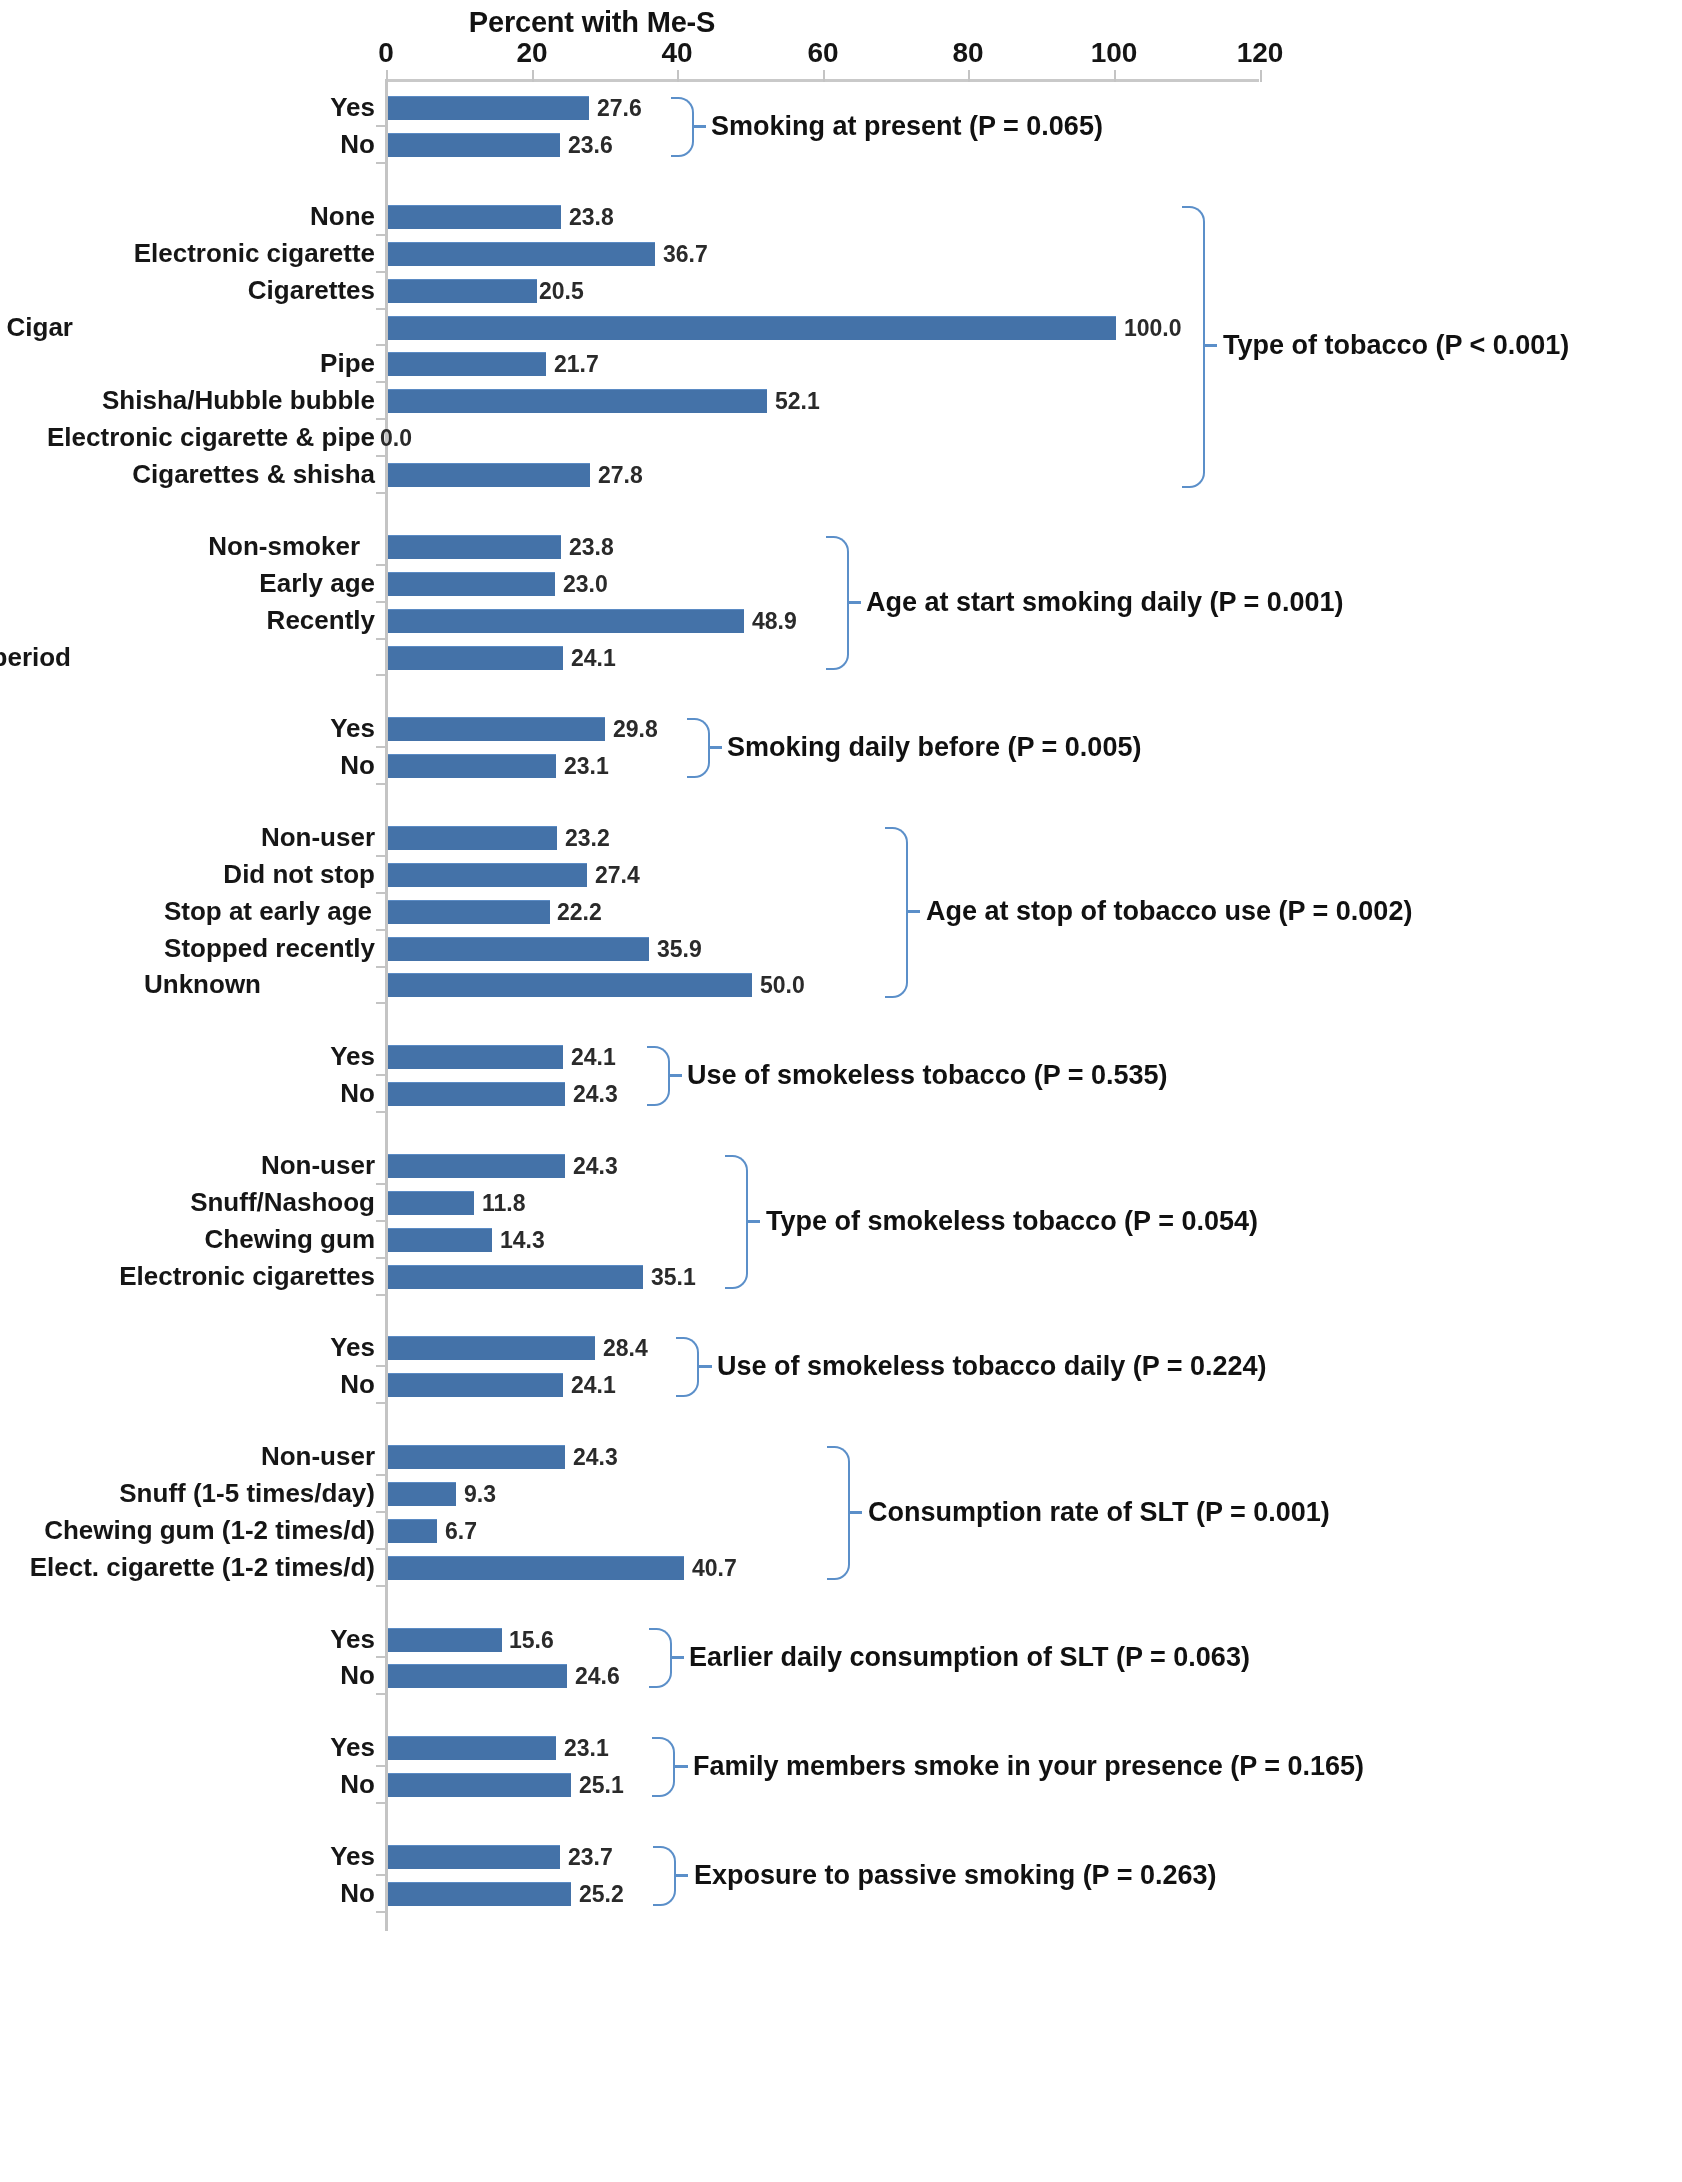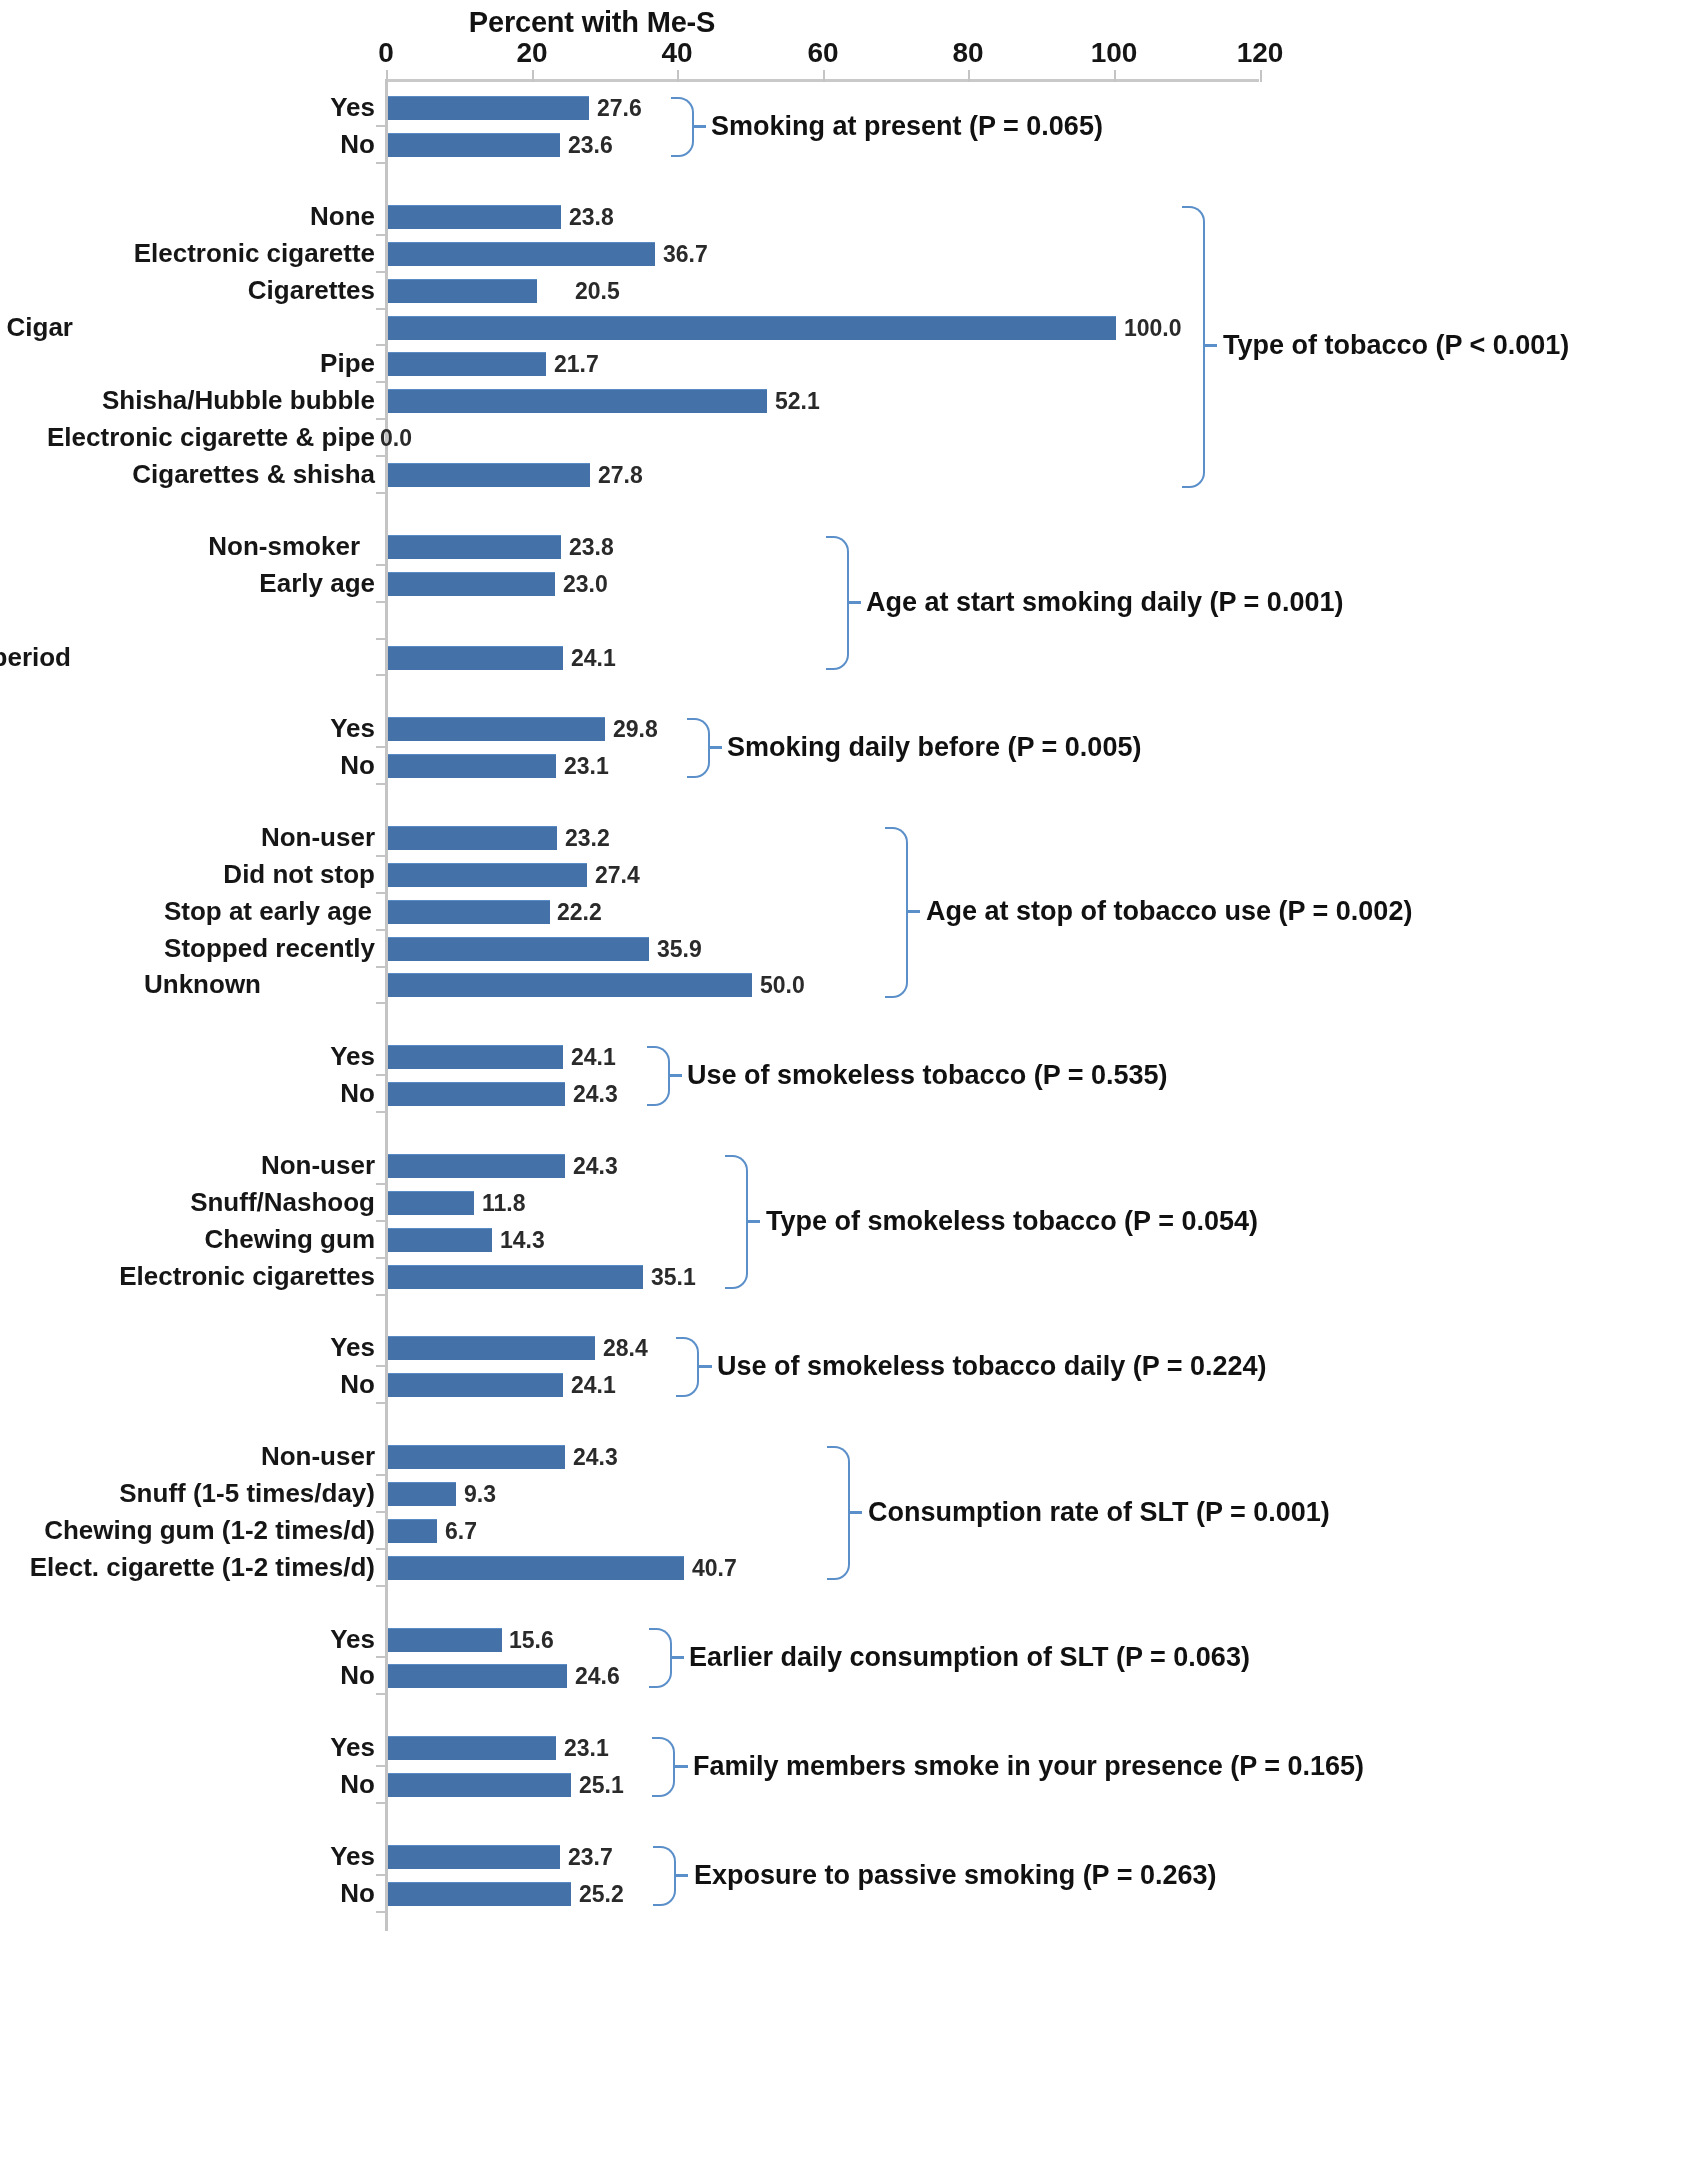--- a/index.html
+++ b/index.html
@@ -183,21 +183,21 @@
         <div class="bar-value" style="left: 569px;">23.8</div>
       </div>
       <div class="bar-row" style="top: 235px; width: 1683px;">
         <div class="cat-label">Electronic cigarette</div>
         <div class="bar" style="width: 267px; background: rgb(68, 114, 168);"></div>
         <div class="bar-value" style="left: 663px;">36.7</div>
       </div>
       <div class="bar-row" style="top: 272px; width: 1683px;">
         <div class="cat-label">Cigarettes</div>
         <div class="bar" style="width: 149px; background: rgb(68, 114, 168);"></div>
-        <div class="bar-value" style="left: 575px;">20.5</div>
+        <div class="bar-value" style="left: 539px;">20.5</div>
       </div>
       <div class="bar-row" style="top: 309px; width: 1381px;">
         <div class="cat-label">Cigar</div>
         <div class="bar" style="width: 728px; background: rgb(68, 114, 168);"></div>
         <div class="bar-value" style="left: 1124px;">100.0</div>
       </div>
       <div class="bar-row" style="top: 345px; width: 1683px;">
         <div class="cat-label">Pipe</div>
         <div class="bar" style="width: 158px; background: rgb(68, 114, 168);"></div>
         <div class="bar-value" style="left: 554px;">21.7</div>
@@ -221,20 +221,25 @@
       <div class="group-label" style="left: 1223px; top: 345px;">Type of tobacco (P &lt; 0.001)</div>
       <div class="bar-row" style="top: 528px; width: 1668px;">
         <div class="cat-label">Non-smoker</div>
         <div class="bar" style="width: 173px; background: rgb(68, 114, 168);"></div>
         <div class="bar-value" style="left: 569px;">23.8</div>
       </div>
       <div class="bar-row" style="top: 565px; width: 1683px;">
         <div class="cat-label">Early age</div>
         <div class="bar" style="width: 167px; background: rgb(68, 114, 168);"></div>
         <div class="bar-value" style="left: 563px;">23.0</div>
+      </div>
+      <div class="bar-row" style="top: 602px; width: 1683px;">
+        <div class="cat-label">Recently</div>
+        <div class="bar" style="width: 356px; background: rgb(68, 114, 168);"></div>
+        <div class="bar-value" style="left: 752px;">48.9</div>
       </div>
       <div class="bar-row" style="top: 639px; width: 1379px;">
         <div class="cat-label">Unknown period</div>
         <div class="bar" style="width: 175px; background: rgb(68, 114, 168);"></div>
         <div class="bar-value" style="left: 571px;">24.1</div>
       </div>
       <div class="group-bracket" style="left: 826px; top: 536px; height: 130px; border-color: rgb(91, 143, 201);"></div>
       <div class="group-tick" style="left: 847px; top: 601px; background: rgb(91, 143, 201);"></div>
       <div class="group-label" style="left: 866px; top: 602px;">Age at start smoking daily (P = 0.001)</div>
       <div class="bar-row" style="top: 710px; width: 1683px;">

